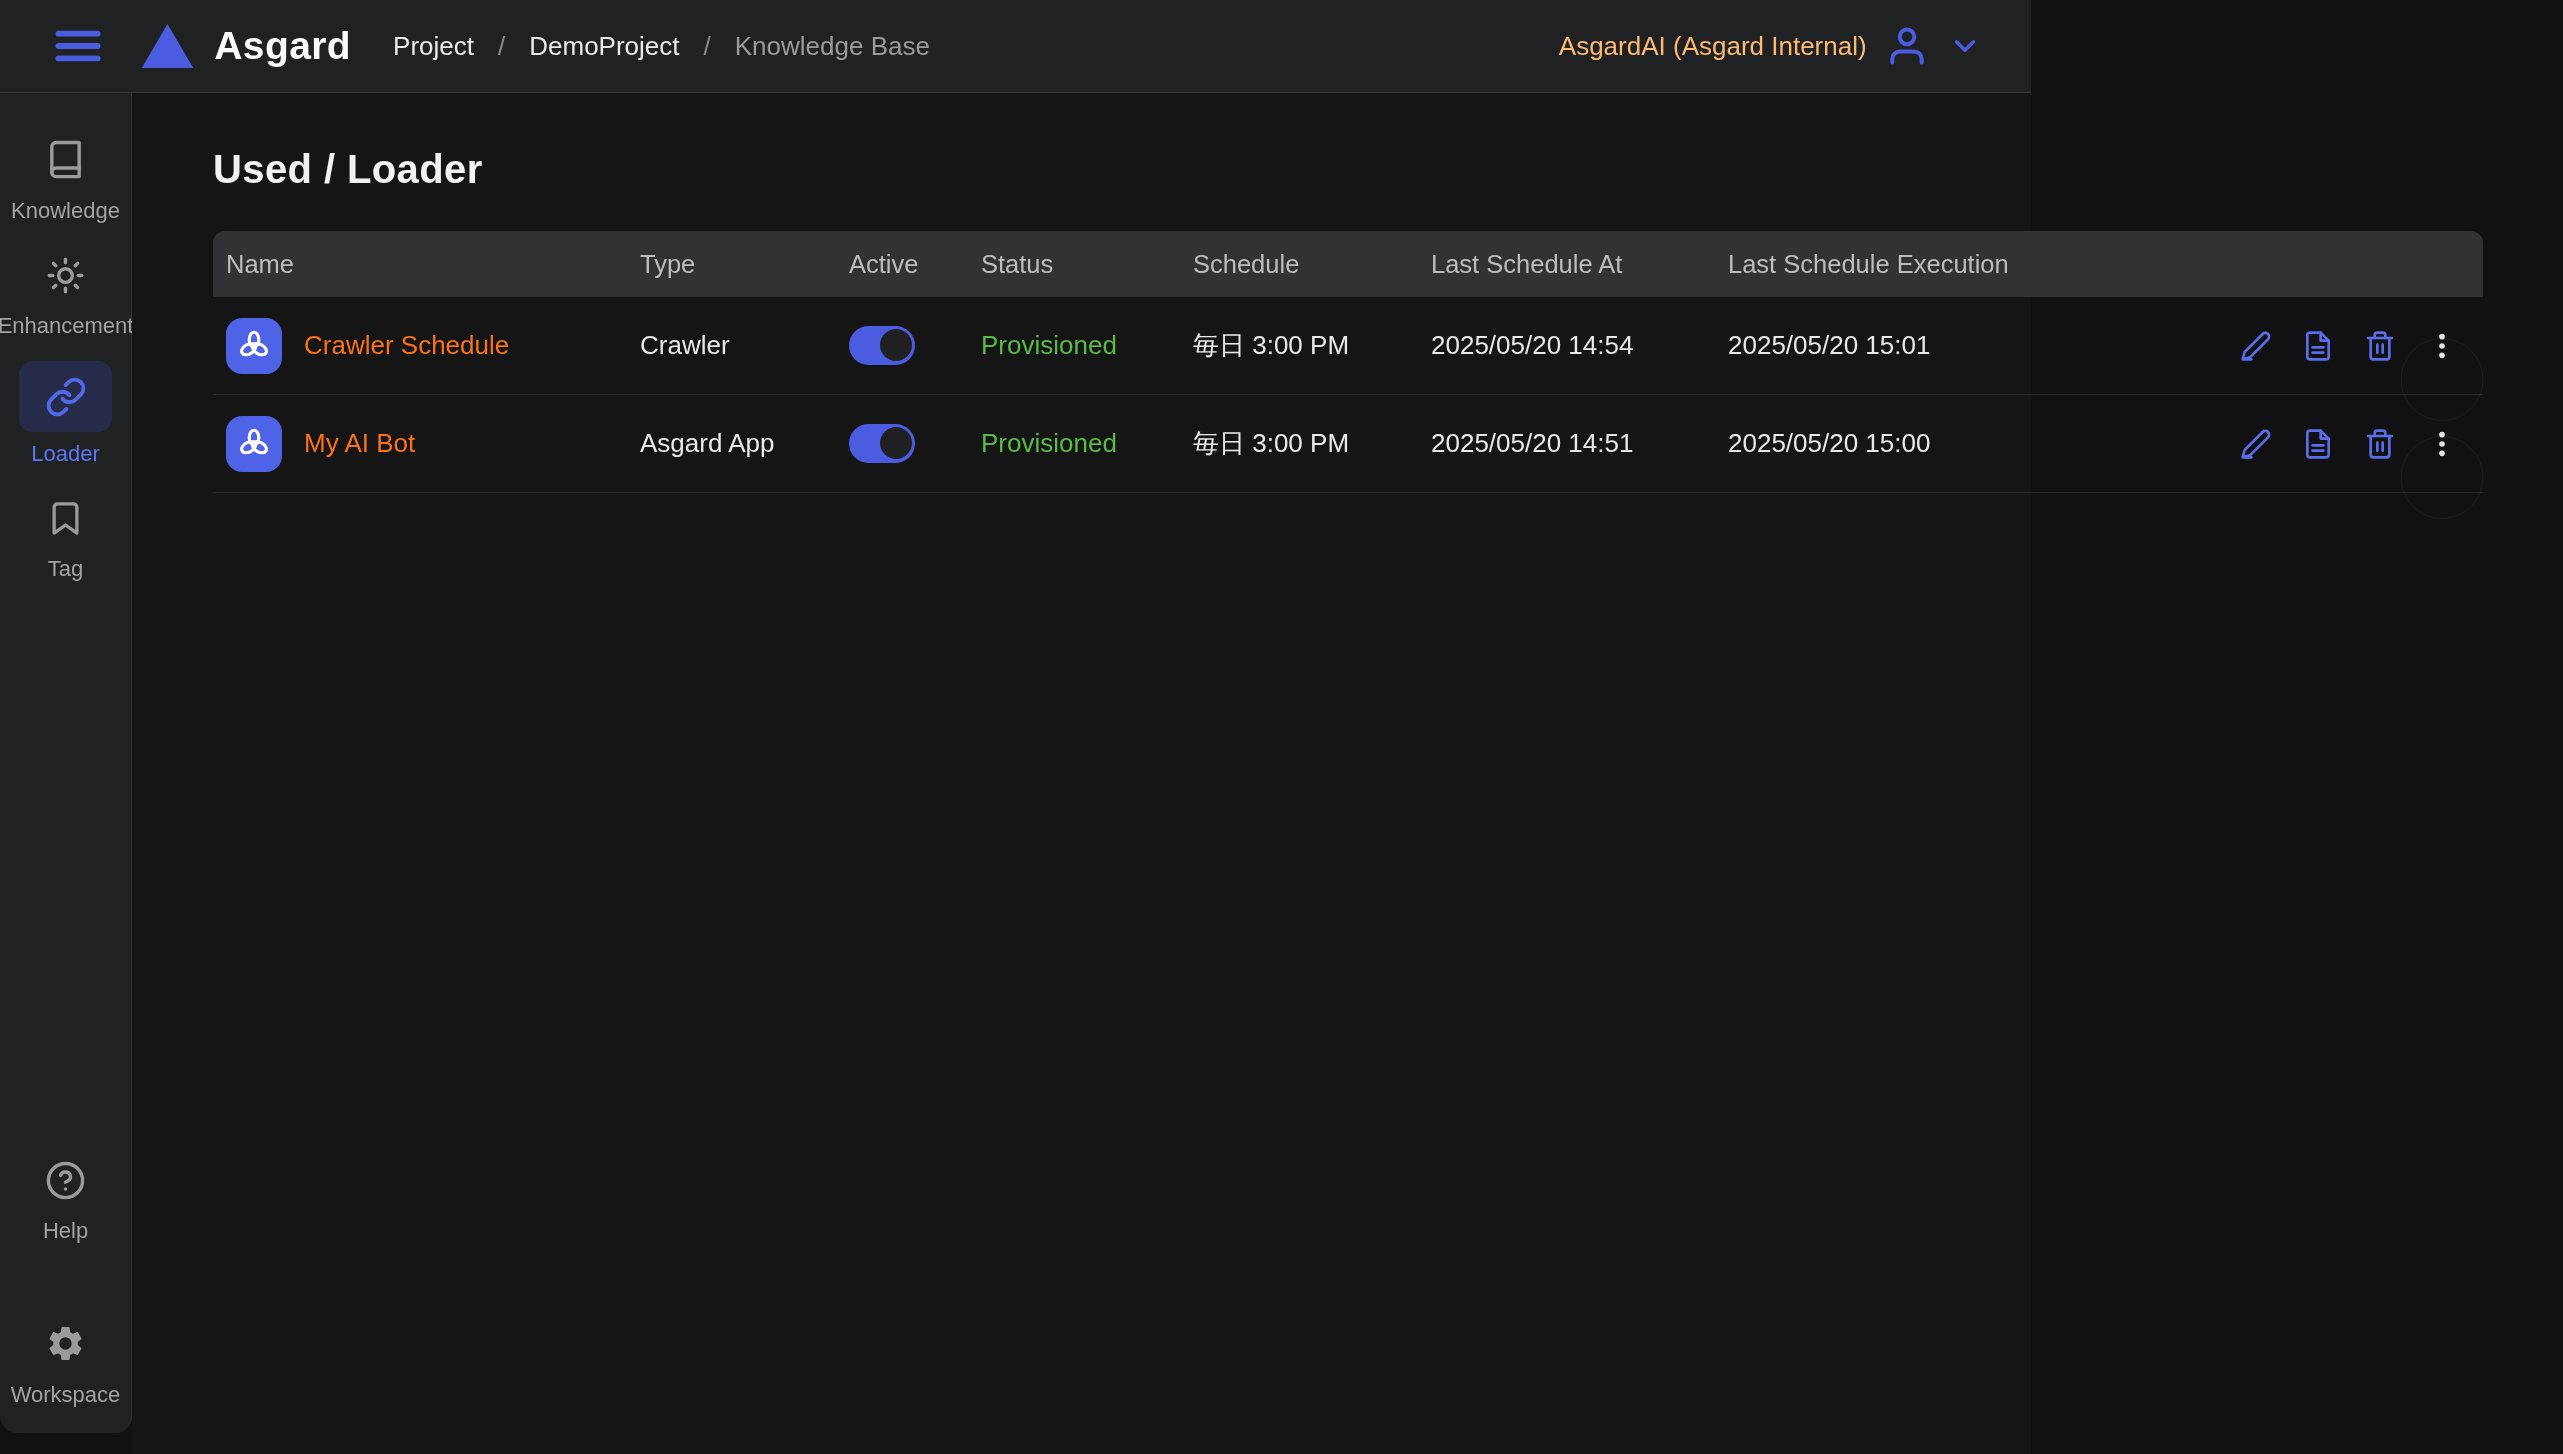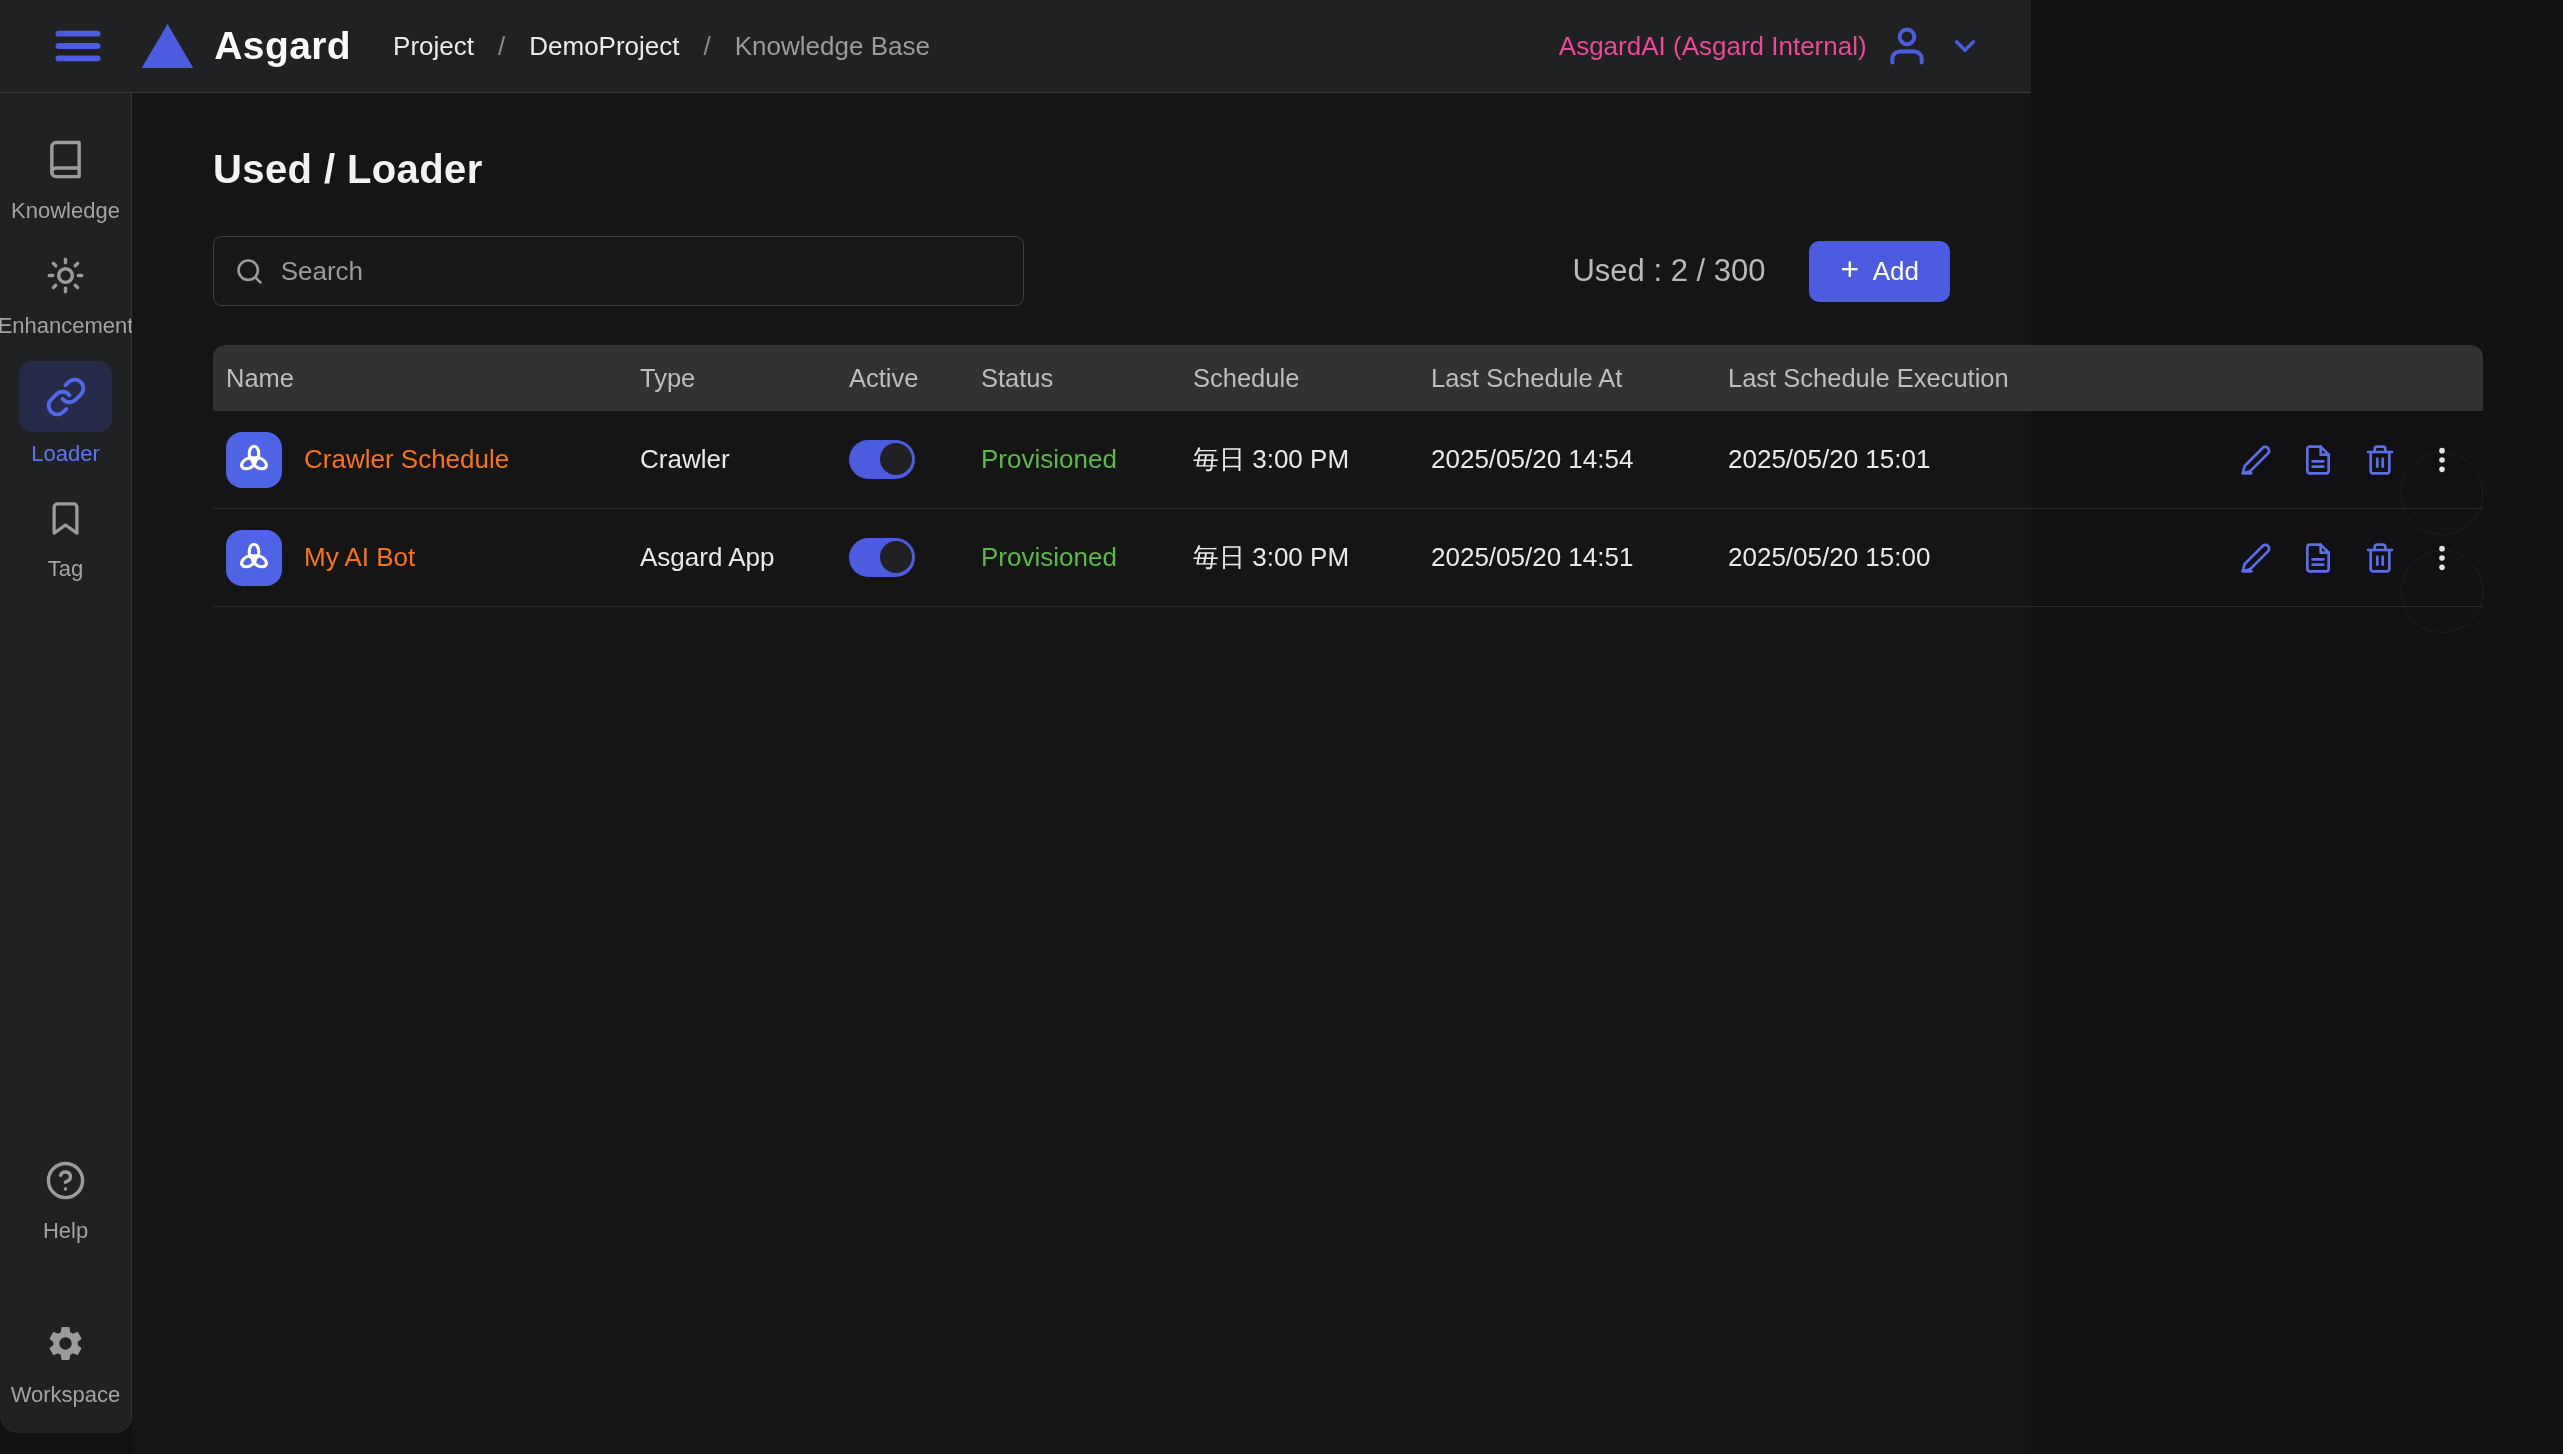--- a/index.html
+++ b/index.html
@@ -21,21 +21,21 @@
   }
   .hamburger { width: 54px; height: 54px; display: flex; align-items: center; justify-content: center; cursor: pointer; }
   .brand { display: flex; align-items: center; gap: 15.3px; margin-left: 31px; }
   .brand-name { color: #fafafa; font-size: 39px; font-weight: 700; letter-spacing: 0.4px; }
   .breadcrumb { display: flex; align-items: center; gap: 24px; margin-left: 42px; font-size: 26px; }
   .crumb { color: #eaeaea; }
   .crumb.dim { color: #9a9a9c; }
   .crumb-sep { color: #8a8a8c; }
   .topbar-spacer { flex: 1; }
   .account { display: flex; align-items: center; gap: 18.7px; }
-  .account-label { color: #ec4899; font-size: 26px; }
+  .account-label { color: #fdba74; font-size: 26px; }
 
   
   .shell { flex: 1; display: flex; min-height: 0; }
 
   
   .sidebar {
     width: 132px; flex: 0 0 132px;
     background: #202122;
     border-right: 1.7px solid #343436;
     border-radius: 0 0 17px 17px;
@@ -244,37 +244,20 @@
             </svg>
           </div>
           <div class="side-label">Workspace</div>
         </div>
       </div>
     </aside>
 
     <main class="main">
       <h1 class="page-title">Used / Loader</h1>
 
-      <div class="controls-row">
-        <div class="search-box">
-          <span>
-            <svg width="31" height="31" viewBox="0 0 24 24" fill="none" stroke="#9a9a9c" stroke-width="2" stroke-linecap="round">
-              <circle cx="11" cy="11" r="7.5"></circle>
-              <line x1="20.5" y1="20.5" x2="16.3" y2="16.3"></line>
-            </svg>
-          </span>
-          <input type="text" placeholder="Search" style="">
-        </div>
-        <div class="controls-spacer"></div>
-        <span class="usage-label">Used : 2 / 300</span>
-        <button class="add-btn">
-          <span class="add-plus">+</span>
-          <span>Add</span>
-        </button>
-      </div>
 
       <section class="table">
 
         <div class="t-grid t-head">
           <div class="t-cell">Name</div>
           <div class="t-cell">Type</div>
           <div class="t-cell">Active</div>
           <div class="t-cell">Status</div>
           <div class="t-cell">Schedule</div>
           <div class="t-cell">Last Schedule At</div>

